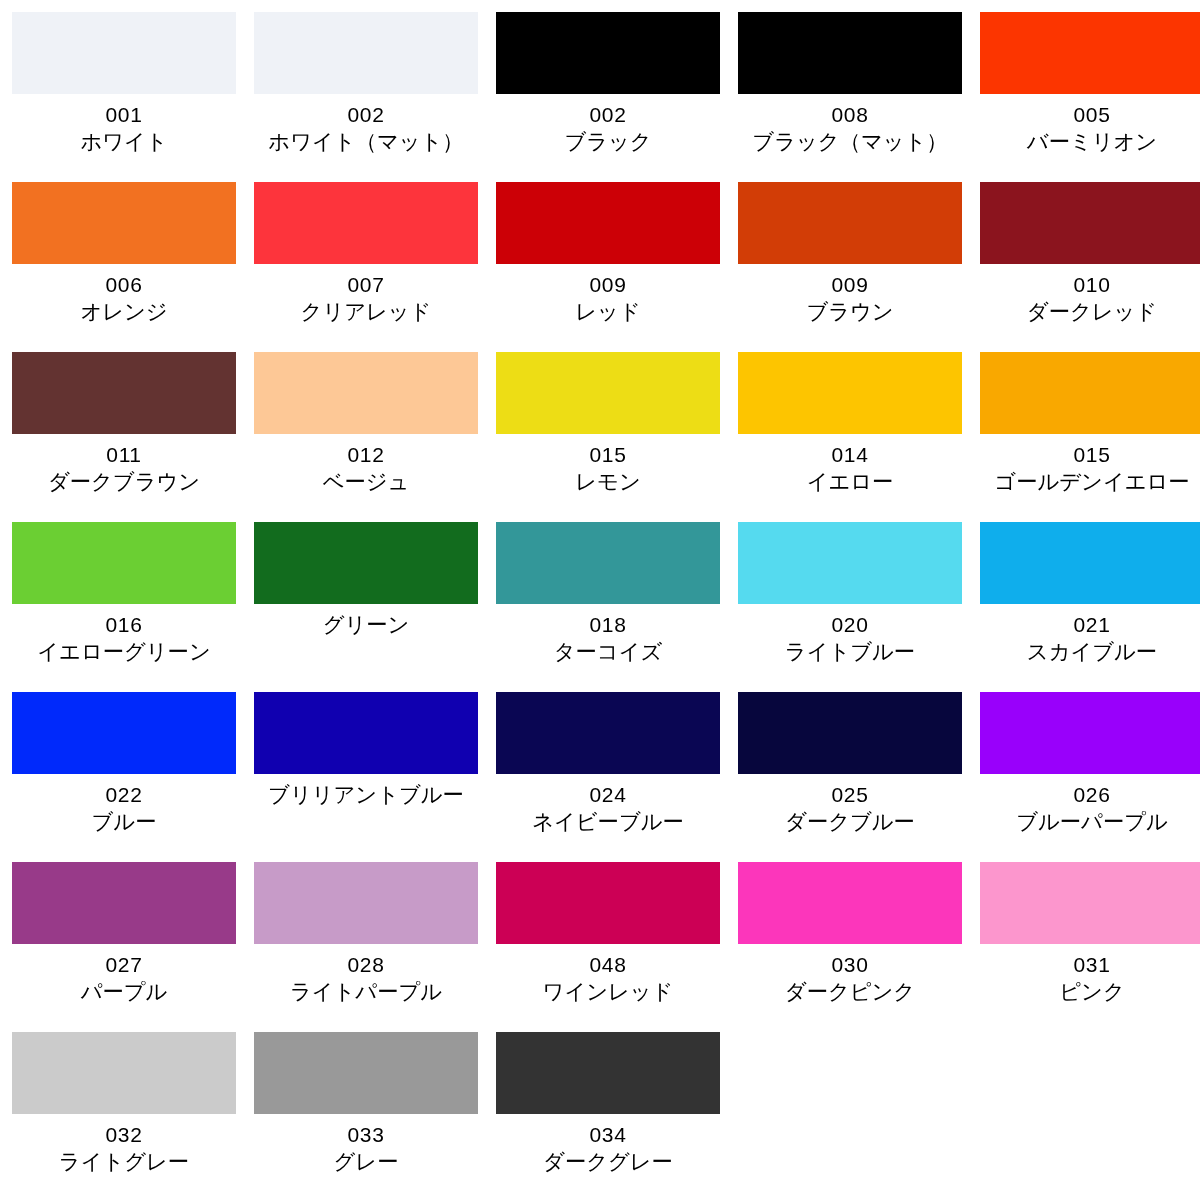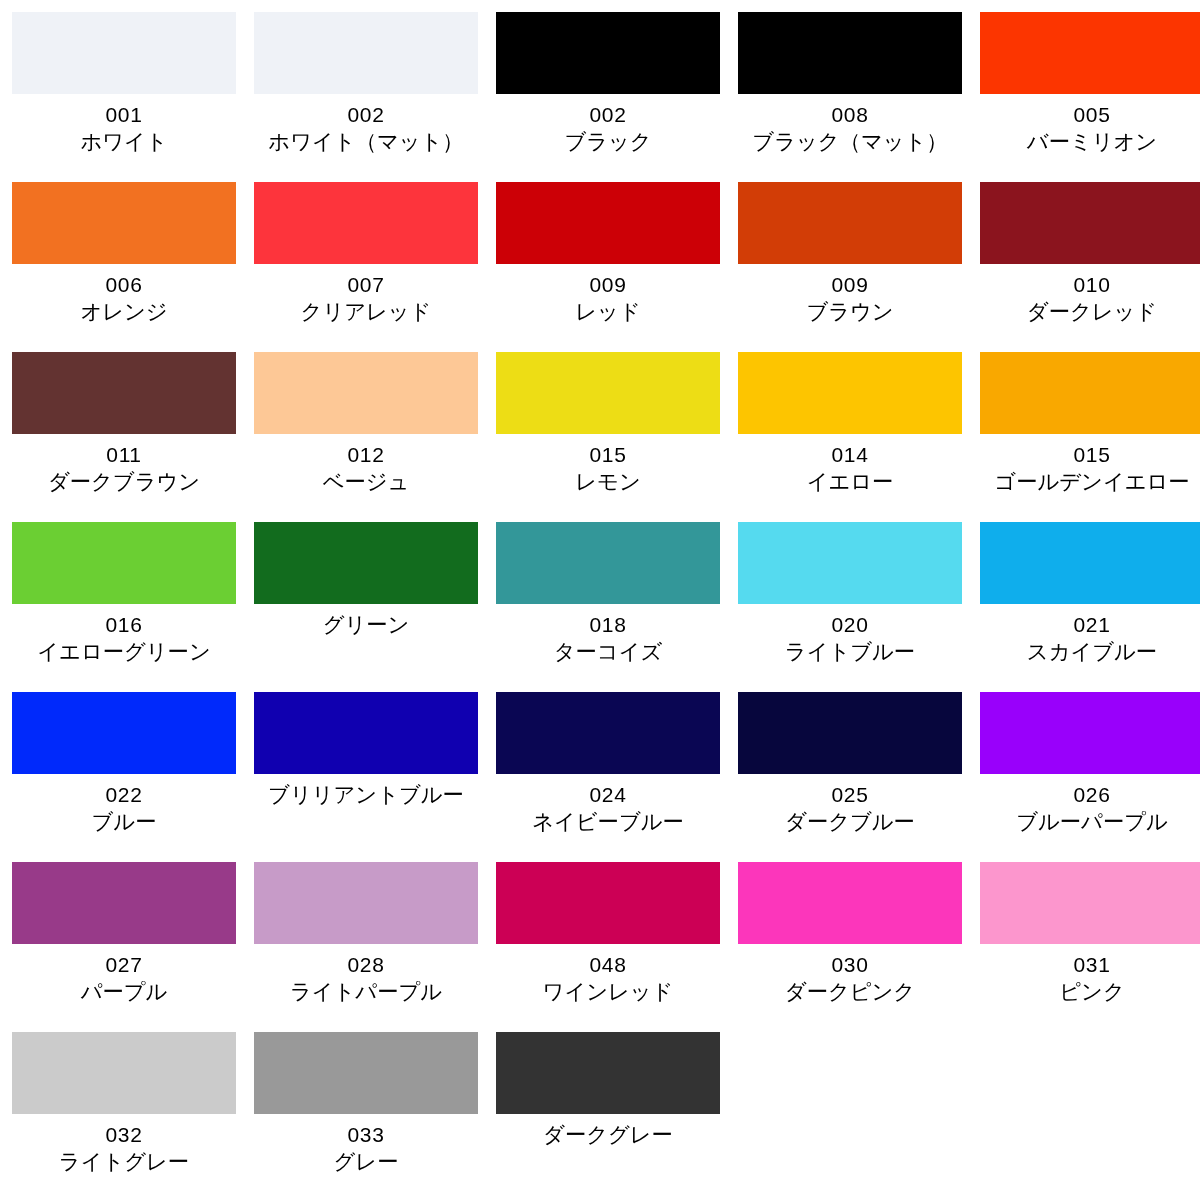--- a/index.html
+++ b/index.html
@@ -288,20 +288,21 @@
     <div class="swatch-cell">
       <div class="swatch-chip" style="background-color: rgb(153, 153, 153);"></div>
       <div class="swatch-caption">
         <span class="swatch-code">033</span>
         <span class="swatch-name" style="transform: scaleX(0.991071);">グレー</span>
       </div>
     </div>
     <div class="swatch-cell">
       <div class="swatch-chip" style="background-color: rgb(51, 51, 51);"></div>
       <div class="swatch-caption">
+        <span class="swatch-code">034</span>
         <span class="swatch-name" style="transform: scaleX(0.991071);">ダークグレー</span>
       </div>
     </div>
     <div class="swatch-cell empty">
       <div class="swatch-chip"></div>
       <div class="swatch-caption">
         <span class="swatch-code"></span>
         <span class="swatch-name" style="transform: scaleX(0.991071);"></span>
       </div>
     </div>

